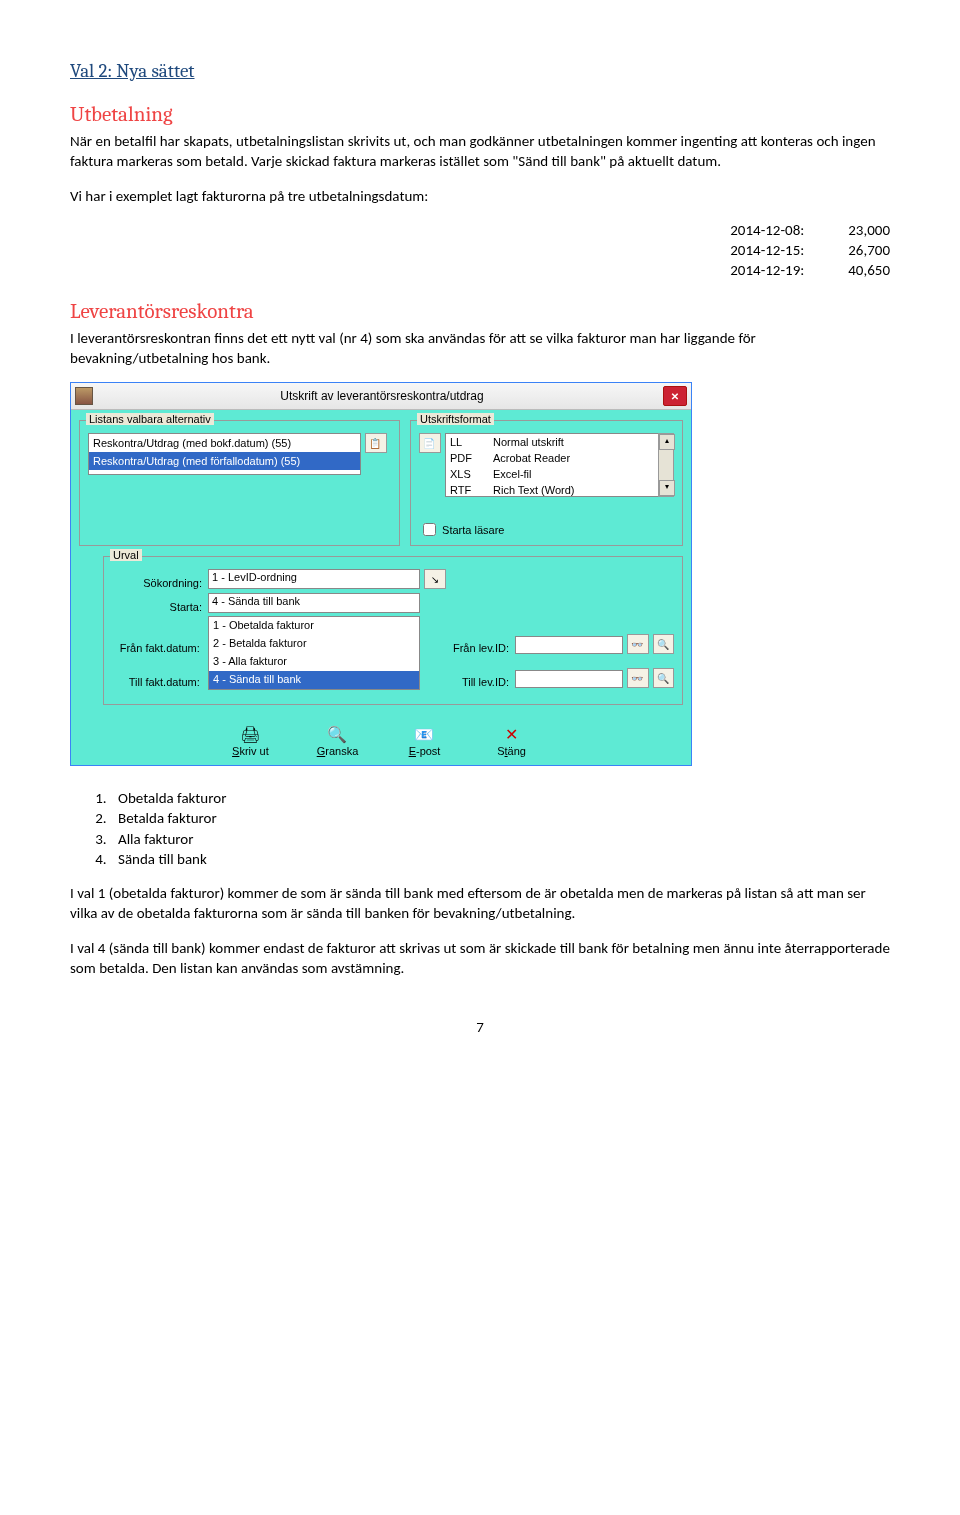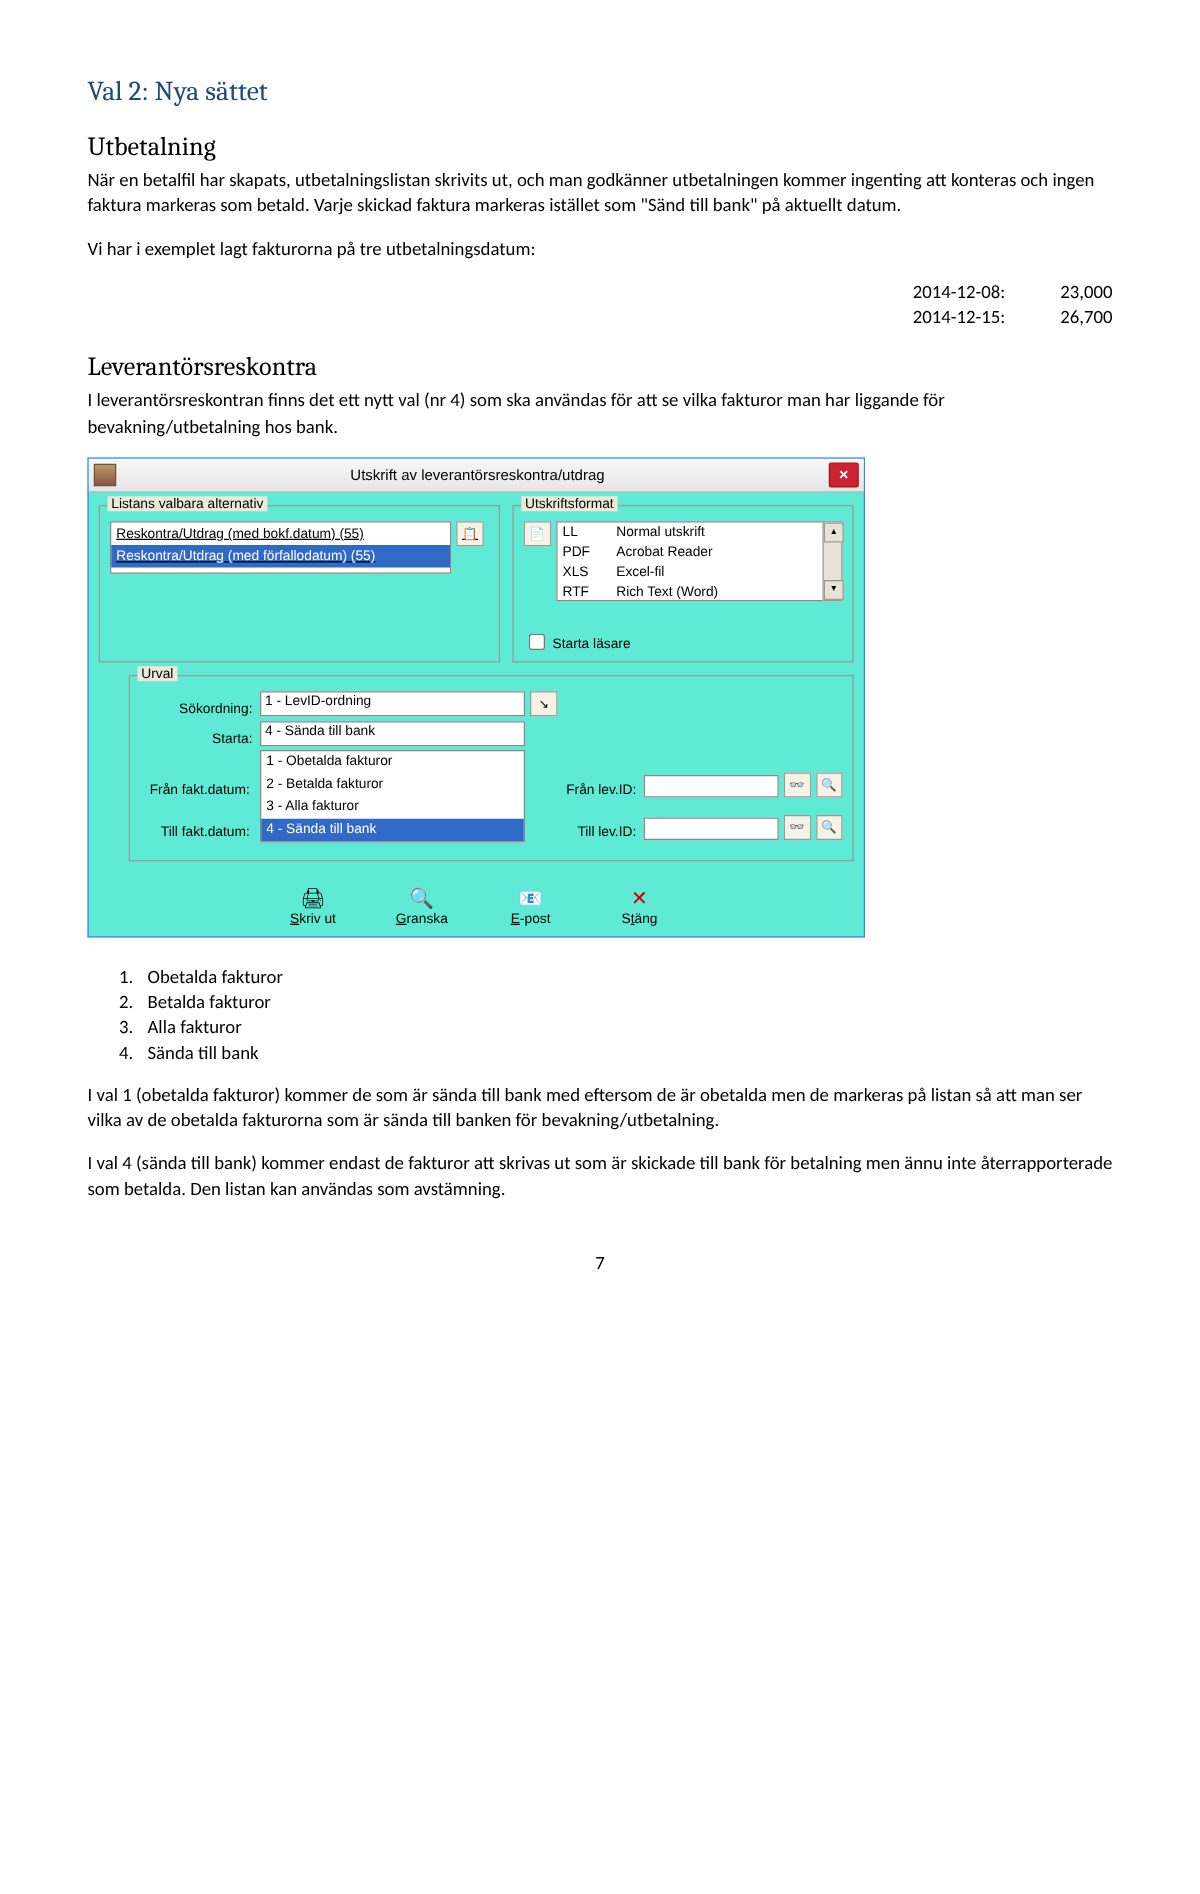--- a/index.html
+++ b/index.html
@@ -7,28 +7,29 @@
     font-size: 15px;
     color: #000;
     background: #fff;
     margin: 0;
     padding: 60px 70px;
     width: 960px;
     box-sizing: border-box;
   }
   .h1 {
     font-family: Cambria, Georgia, serif;
-    font-size: 22px;
+    font-size: 19px;
     color: #1F497D;
+    text-decoration: underline;
     margin: 0 0 20px 0;
   }
   .h2 {
     font-family: Cambria, Georgia, serif;
     font-size: 21px;
-    color: #000000;
+    color: #ef4444;
     margin: 18px 0 5px 0;
   }
   p { margin: 0 0 14px 0; line-height: 1.35; }
   .data-list { margin: 0 0 18px 0; }
   .data-row { display: flex; gap: 22px; line-height: 1.35; justify-content: flex-end; }
   .data-row .d { width: 96px; }
   ol { margin: 0 0 14px 40px; padding: 0; }
   ol li { padding-left: 8px; line-height: 1.35; }
 
   
@@ -133,36 +134,40 @@
 <p>Vi har i exemplet lagt fakturorna på tre utbetalningsdatum:</p>
 <div class="data-list">
   <div class="data-row">
       <span class="d">2014-12-08:</span>
       <span>23,000</span>
     </div>
   <div class="data-row">
       <span class="d">2014-12-15:</span>
       <span>26,700</span>
     </div>
+  <div class="data-row">
+      <span class="d">2014-12-19:</span>
+      <span>40,650</span>
+    </div>
 </div>
 
 <div class="h2">Leverantörsreskontra</div>
 <p>I leverantörsreskontran finns det ett nytt val (nr 4) som ska användas för att se vilka fakturor man har liggande för bevakning/utbetalning hos bank.</p>
 
 <div class="dlg">
   <div class="titlebar">
     <div class="appicon"></div>
     <div class="title">Utskrift av leverantörsreskontra/utdrag</div>
     <div class="closebtn">✕</div>
   </div>
   <div class="dlgbody">
     <div class="row">
       <div class="group leftgrp">
         <div class="legend">Listans valbara alternativ</div>
-        <div style="display:flex;gap:4px;align-items:flex-start;text-decoration:underline;">
+        <div style="display:flex;gap:4px;align-items:flex-start;">
           <div class="listbox" style="flex:1;">
             <div>Reskontra/Utdrag (med bokf.datum) (55)</div>
             <div class="selected">Reskontra/Utdrag (med förfallodatum) (55)</div>
           </div>
           <div class="copybtn">📋</div>
         </div>
       </div>
       <div class="group rightgrp">
         <div class="legend">Utskriftsformat</div>
         <div class="fmtrow">

